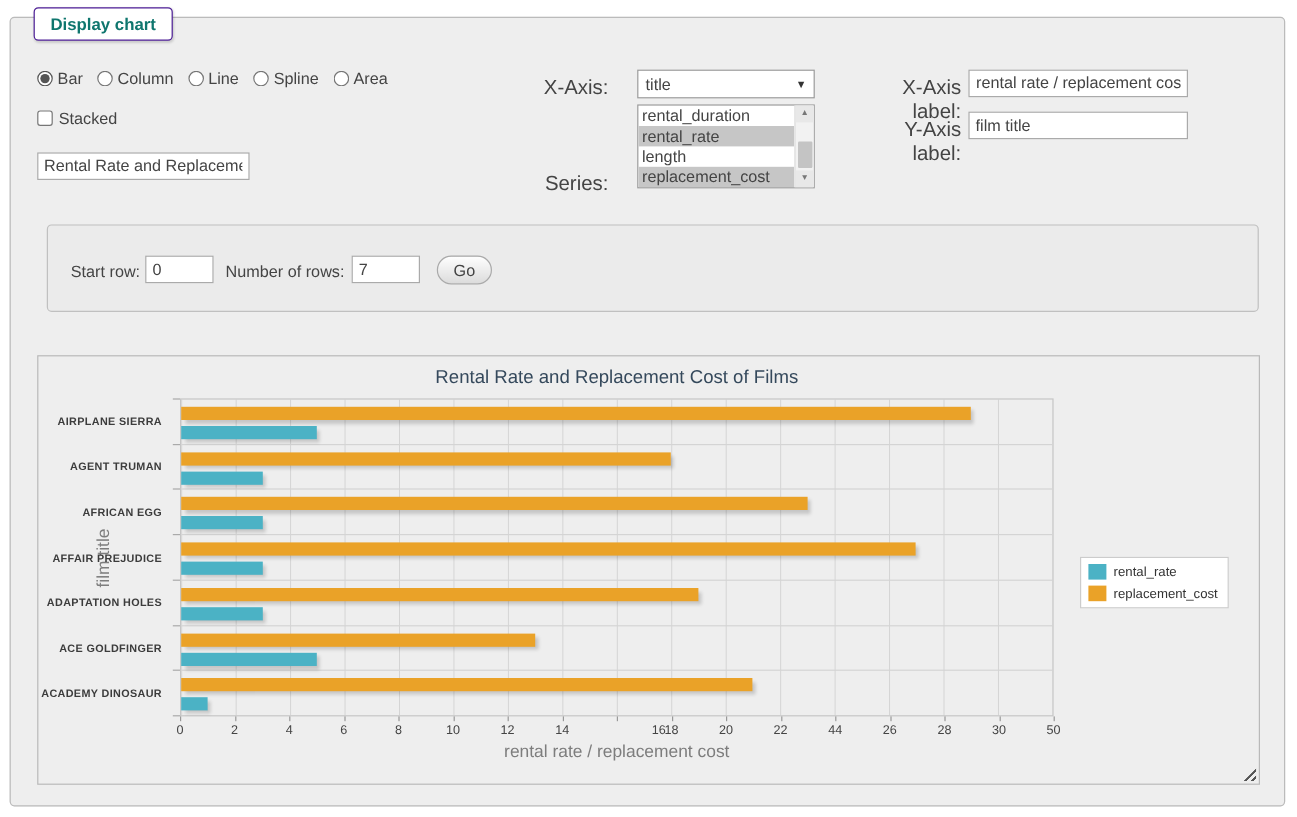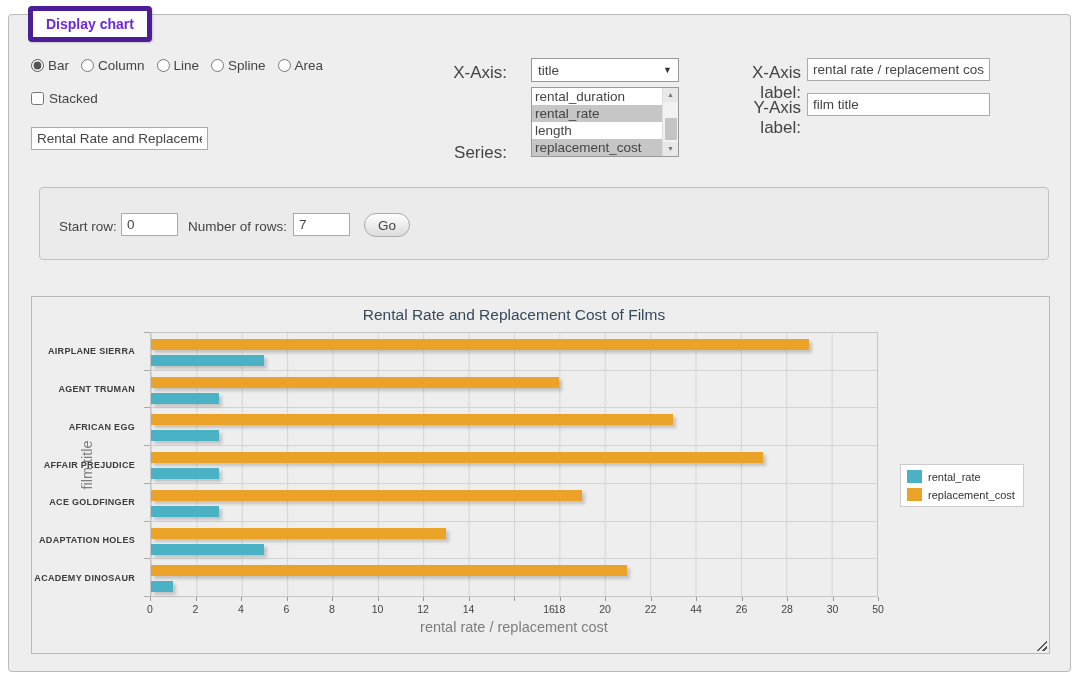--- a/index.html
+++ b/index.html
@@ -1,18 +1,18 @@
 <!DOCTYPE html>
 <html><head>
 <meta charset="utf-8">
 <style>
   * { box-sizing: border-box; margin: 0; padding: 0; }
   html,body { width:1081px; height:681px; background:#fff; font-family:"Liberation Sans",sans-serif; color:#444; }
   .outer-fs { position:absolute; left:8px; top:14px; width:1063px; height:658px; background:#eee; border:1px solid #bbb; border-radius:4px; }
-  .legend-box { position:absolute; left:19px; top:-9px; background:#fff; border:5px solid #4c1d95; border-radius:4px; padding:5px 13px; font-size:14px; font-weight:bold; color:#6d28d9; box-shadow:1px 1px 2px rgba(0,0,0,0.15); }
+  .legend-box { position:absolute; left:19px; top:-9px; background:#fff; border:1px solid #4c1d95; border-radius:4px; padding:5px 13px; font-size:14px; font-weight:bold; color:#0f766e; box-shadow:1px 1px 2px rgba(0,0,0,0.15); }
 
   
   .radio-row { position:absolute; left:22px; top:43px; display:flex; align-items:center; gap:12px; font-size:13.5px; }
   .radio-row label { display:flex; align-items:center; gap:4px; cursor:default; }
   input[type=radio], input[type=checkbox] { accent-color:#555; width:13px; height:13px; }
   .stacked-row { position:absolute; left:22px; top:76px; display:flex; align-items:center; gap:5px; font-size:13.5px; }
   .title-input { position:absolute; left:22px; top:112px; width:177px; height:23px; border:1px solid #aaa; background:#fff; font-size:13.5px; padding:2px 5px; color:#444; font-family:"Liberation Sans",sans-serif; }
 
   .ctl-label { position:absolute; font-size:17px; color:#444; text-align:right; width:70px; }
   .xaxis-label-pos { left:428px; top:48px; }
@@ -142,22 +142,22 @@
   </fieldset>
 
   <div class="chart-box">
     <div class="chart-title">Rental Rate and Replacement Cost of Films</div>
     <div class="y-title">film title</div>
     <div class="cat-col" id="cat-col">
         <div class="clab">AIRPLANE SIERRA</div>
         <div class="clab">AGENT TRUMAN</div>
         <div class="clab">AFRICAN EGG</div>
         <div class="clab">AFFAIR PREJUDICE</div>
+        <div class="clab">ADAPTATION HOLES</div>
         <div class="clab">ACE GOLDFINGER</div>
-        <div class="clab">ADAPTATION HOLES</div>
         <div class="clab">ACADEMY DINOSAUR</div>
       </div>
     <div class="plot" id="plot">
         <div class="crow">
           <div class="bar first" style="width: 90.5938%; background: rgb(234, 162, 40);"></div>
           <div class="bar second" style="width: 15.5938%; background: rgb(75, 178, 197);"></div>
         </div>
         <div class="crow">
           <div class="bar first" style="width: 56.2187%; background: rgb(234, 162, 40);"></div>
           <div class="bar second" style="width: 9.34375%; background: rgb(75, 178, 197);"></div>

